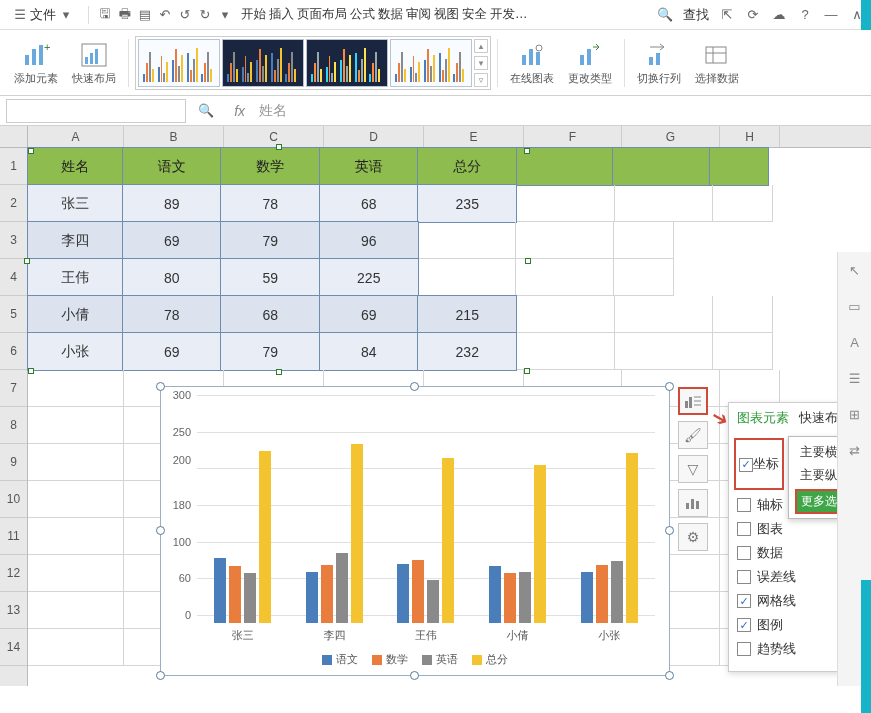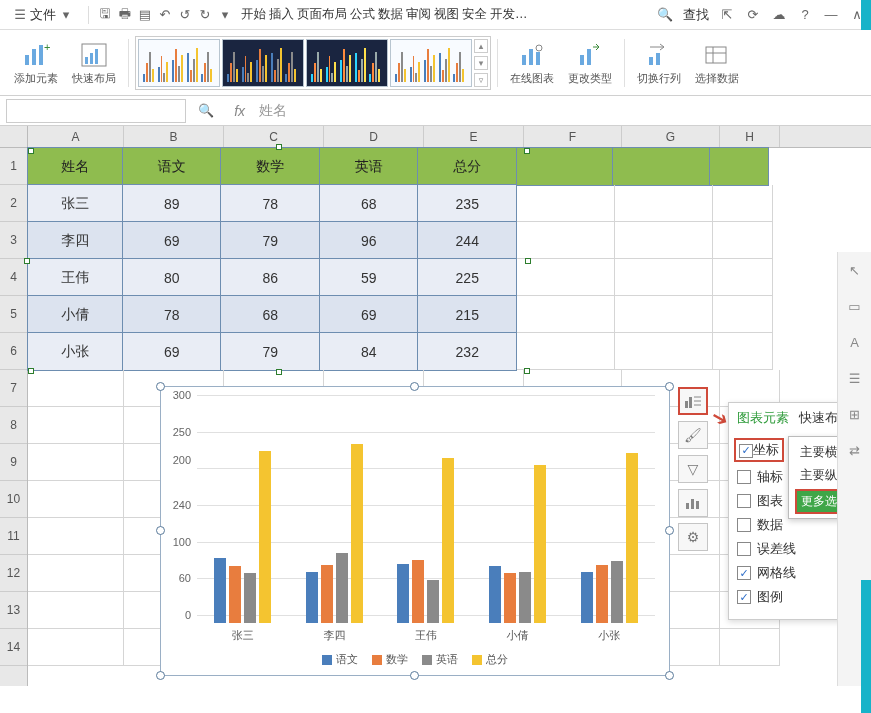--- a/index.html
+++ b/index.html
@@ -72,21 +72,21 @@
 .chart-tools .ct.active { border:2px solid #d04a3a; }
 
 
 .popup { position:absolute; left:700px; top:276px; width:150px; background:#fff; border:1px solid #ccc; padding:6px 8px 10px; font-size:13px; box-shadow:0 2px 6px rgba(0,0,0,0.15); }
 .popup .ptabs { display:flex; gap:10px; margin-bottom:8px; }
 .popup .ptabs .pt { cursor:pointer; }
 .popup .ptabs .pt.active { color:#2e9b3a; font-weight:500; }
 .popup .chkrow { display:flex; align-items:center; gap:6px; padding:3px 0; cursor:pointer; }
 .popup .chk { width:14px; height:14px; border:1px solid #888; display:inline-flex; align-items:center; justify-content:center; font-size:11px; color:#2a6bc7; }
 .popup .chk.on::after { content:"✓"; }
-.popup .hl1 { border:2px solid #d04a3a; padding:1px 3px; margin-left:-3px;text-align:right; }
+.popup .hl1 { border:2px solid #d04a3a; padding:15px 3px; margin-left:-3px;text-align:right; }
 
 
 .submenu { position:absolute; left:760px; top:310px; width:110px; background:#fff; border:1px solid #bbb; padding:4px 6px; font-size:12.5px; box-shadow:0 2px 6px rgba(0,0,0,0.2); }
 .submenu .srow { display:flex; align-items:center; gap:5px; padding:3px 0; cursor:pointer; }
 .submenu .morebtn { background:#3fa648; color:#fff; border:2px solid #d04a3a; padding:2px 4px; margin-top:2px; font-size:12px; cursor:pointer; }
 
 
 .arrow1 { position:absolute; left:684px; top:280px; color:#d04a3a; font-size:20px; transform:rotate(30deg); pointer-events:none; }
 .arrow2 { position:absolute; left:748px; top:334px; color:#d04a3a; font-size:22px; transform:rotate(40deg); pointer-events:none; }
 
@@ -384,29 +384,27 @@
             <div class="cell tcell" style="width: 100px;">235</div>
             <div class="cell" style="width: 98px;"></div>
             <div class="cell" style="width: 98px;"></div>
             <div class="cell" style="width: 60px;"></div>
           </div>
           <div class="datarow">
             <div class="cell tcell" style="width: 96px;">李四</div>
             <div class="cell tcell" style="width: 100px;">69</div>
             <div class="cell tcell" style="width: 100px;">79</div>
             <div class="cell tcell" style="width: 100px;">96</div>
-            <div class="cell tcell" style="width: 100px;">244</div>
             <div class="cell" style="width: 98px;"></div>
             <div class="cell" style="width: 98px;"></div>
             <div class="cell" style="width: 60px;"></div>
           </div>
           <div class="datarow">
             <div class="cell tcell" style="width: 96px;">王伟</div>
             <div class="cell tcell" style="width: 100px;">80</div>
-            <div class="cell tcell" style="width: 100px;">86</div>
             <div class="cell tcell" style="width: 100px;">59</div>
             <div class="cell tcell" style="width: 100px;">225</div>
             <div class="cell" style="width: 98px;"></div>
             <div class="cell" style="width: 98px;"></div>
             <div class="cell" style="width: 60px;"></div>
           </div>
           <div class="datarow">
             <div class="cell tcell" style="width: 96px;">小倩</div>
             <div class="cell tcell" style="width: 100px;">78</div>
             <div class="cell tcell" style="width: 100px;">68</div>
@@ -527,21 +525,21 @@
       <div class="handle h-b"></div>
       <div class="handle h-br"></div>
       <div class="plot" id="plot">
           <div class="gl" style="top: 220px;"></div>
           <div class="ylab" style="top: 220px;">0</div>
           <div class="gl" style="top: 183.333px;"></div>
           <div class="ylab" style="top: 183.333px;">60</div>
           <div class="gl" style="top: 146.667px;"></div>
           <div class="ylab" style="top: 146.667px;">100</div>
           <div class="gl" style="top: 110px;"></div>
-          <div class="ylab" style="top: 110px;">240</div>
+          <div class="ylab" style="top: 110px;">180</div>
           <div class="gl" style="top: 73.3333px;"></div>
           <div class="ylab" style="top: 65px;">200</div>
           <div class="gl" style="top: 36.6667px;"></div>
           <div class="ylab" style="top: 36.6667px;">250</div>
           <div class="gl" style="top: 0px;"></div>
           <div class="ylab" style="top: 0px;">300</div>
           <div class="bars">
             <div class="bgroup">
               <div class="b" style="background: rgb(74, 126, 187); height: 65.2667px;"></div>
               <div class="b" style="background: rgb(232, 125, 62); height: 57.2px;"></div>
@@ -652,20 +650,24 @@
             <span>误差线</span>
           </div>
           <div class="chkrow">
             <span class="chk on"></span>
             <span>网格线</span>
           </div>
           <div class="chkrow">
             <span class="chk on"></span>
             <span>图例</span>
           </div>
+          <div class="chkrow">
+            <span class="chk"></span>
+            <span>趋势线</span>
+          </div>
         </div>
     </div>
 
     <div class="submenu">
       <div id="submenu-items">
           <div class="srow">
             <span class="chk on"></span>
             <span>主要横坐标轴</span>
           </div>
           <div class="srow">

